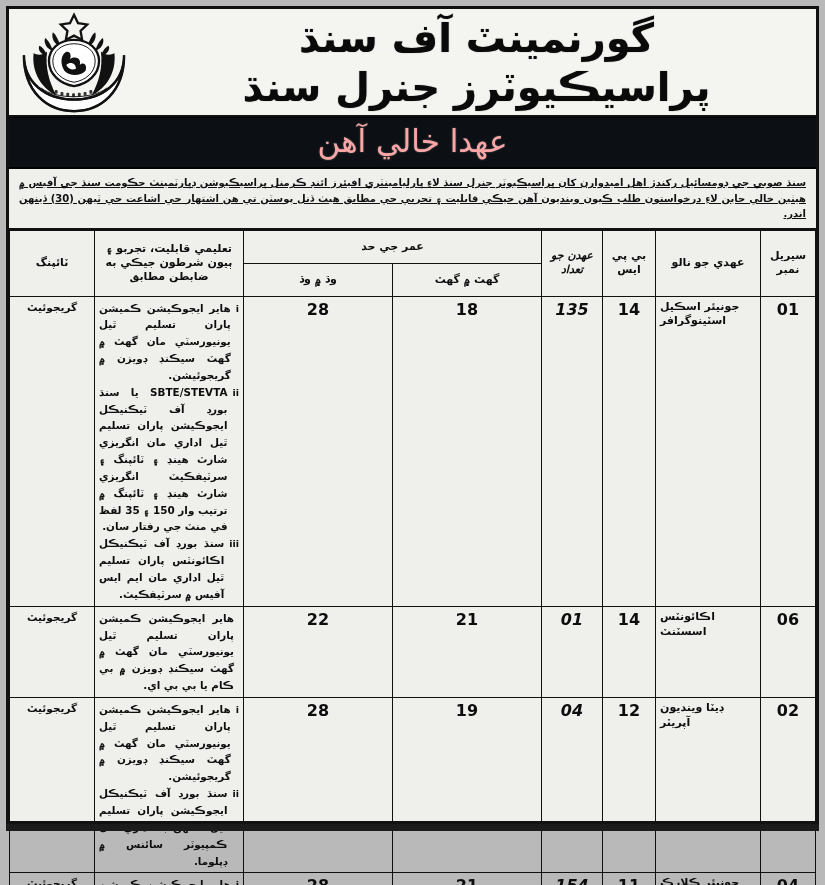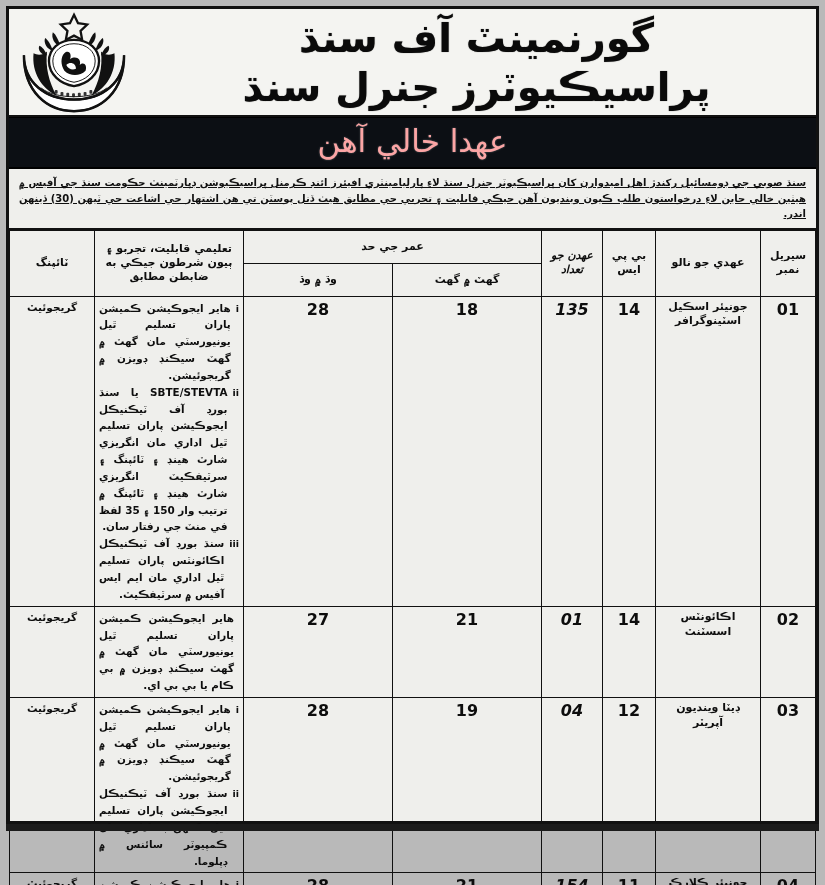--- a/index.html
+++ b/index.html
@@ -107,21 +107,21 @@
     font-weight: bold;
   }
   table.jobs th {
     text-align: center;
     vertical-align: middle;
     font-size: 11px;
     line-height: 1.25;
     height: 26px;
   }
   .c-sr    { width: 46px;  text-align: center; margin-left: 31px; }
-  .c-post  { width: 96px;  text-align: center; }
+  .c-post  { width: 96px;  text-align: left; }
   .c-bps   { width: 44px;  text-align: center; }
   .c-num   { width: 52px;  text-align: center; font-style: italic; }
   .c-amin  { width: 62px;  text-align: center; }
   .c-amax  { width: 62px;  text-align: center; }
   .c-qual  { width: auto; text-align: right; }
   .c-cat   { width: 76px;  text-align: center; }
   td.c-sr, td.c-bps, td.c-num, td.c-amin, td.c-amax {
     text-align: center;
     font-size: 16px;
     padding-top: 4px;
@@ -233,36 +233,36 @@
                   <span class="qtxt">SBTE/STEVTA يا سنڌ بورڊ آف ٽيڪنيڪل ايجوڪيشن پاران تسليم ٿيل اداري مان انگريزي شارٽ هينڊ ۽ ٽائپنگ ۽ سرٽيفڪيٽ انگريزي شارٽ هينڊ ۽ ٽائپنگ ۾ ترتيب وار 150 ۽ 35 لفظ في منٽ جي رفتار سان.</span>
                 </div>
                 <div class="qline">
                   <span class="qmark">iii</span>
                   <span class="qtxt">سنڌ بورڊ آف ٽيڪنيڪل اڪائونٽس پاران تسليم ٿيل اداري مان ايم ايس آفيس ۾ سرٽيفڪيٽ.</span>
                 </div>
               </td>
               <td class="c-cat">گريجوئيٽ</td>
             </tr>
             <tr>
-              <td class="c-sr">02</td>
+              <td class="c-sr">06</td>
               <td class="c-post">اڪائونٽس اسسٽنٽ</td>
               <td class="c-bps">14</td>
               <td class="c-num">01</td>
               <td class="c-amin">21</td>
-              <td class="c-amax">27</td>
+              <td class="c-amax">22</td>
               <td class="c-qual">
                 <div class="qline">
                   <span class="qmark"></span>
                   <span class="qtxt">هاير ايجوڪيشن ڪميشن پاران تسليم ٿيل يونيورسٽي مان گهٽ ۾ گهٽ سيڪنڊ ڊويزن ۾ بي ڪام يا بي بي اي.</span>
                 </div>
               </td>
               <td class="c-cat">گريجوئيٽ</td>
             </tr>
             <tr>
-              <td class="c-sr">03</td>
+              <td class="c-sr">02</td>
               <td class="c-post">ڊيٽا وينديون آپريٽر</td>
               <td class="c-bps">12</td>
               <td class="c-num">04</td>
               <td class="c-amin">19</td>
               <td class="c-amax">28</td>
               <td class="c-qual">
                 <div class="qline">
                   <span class="qmark">i</span>
                   <span class="qtxt">هاير ايجوڪيشن ڪميشن پاران تسليم ٿيل يونيورسٽي مان گهٽ ۾ گهٽ سيڪنڊ ڊويزن ۾ گريجوئيشن.</span>
                 </div>

